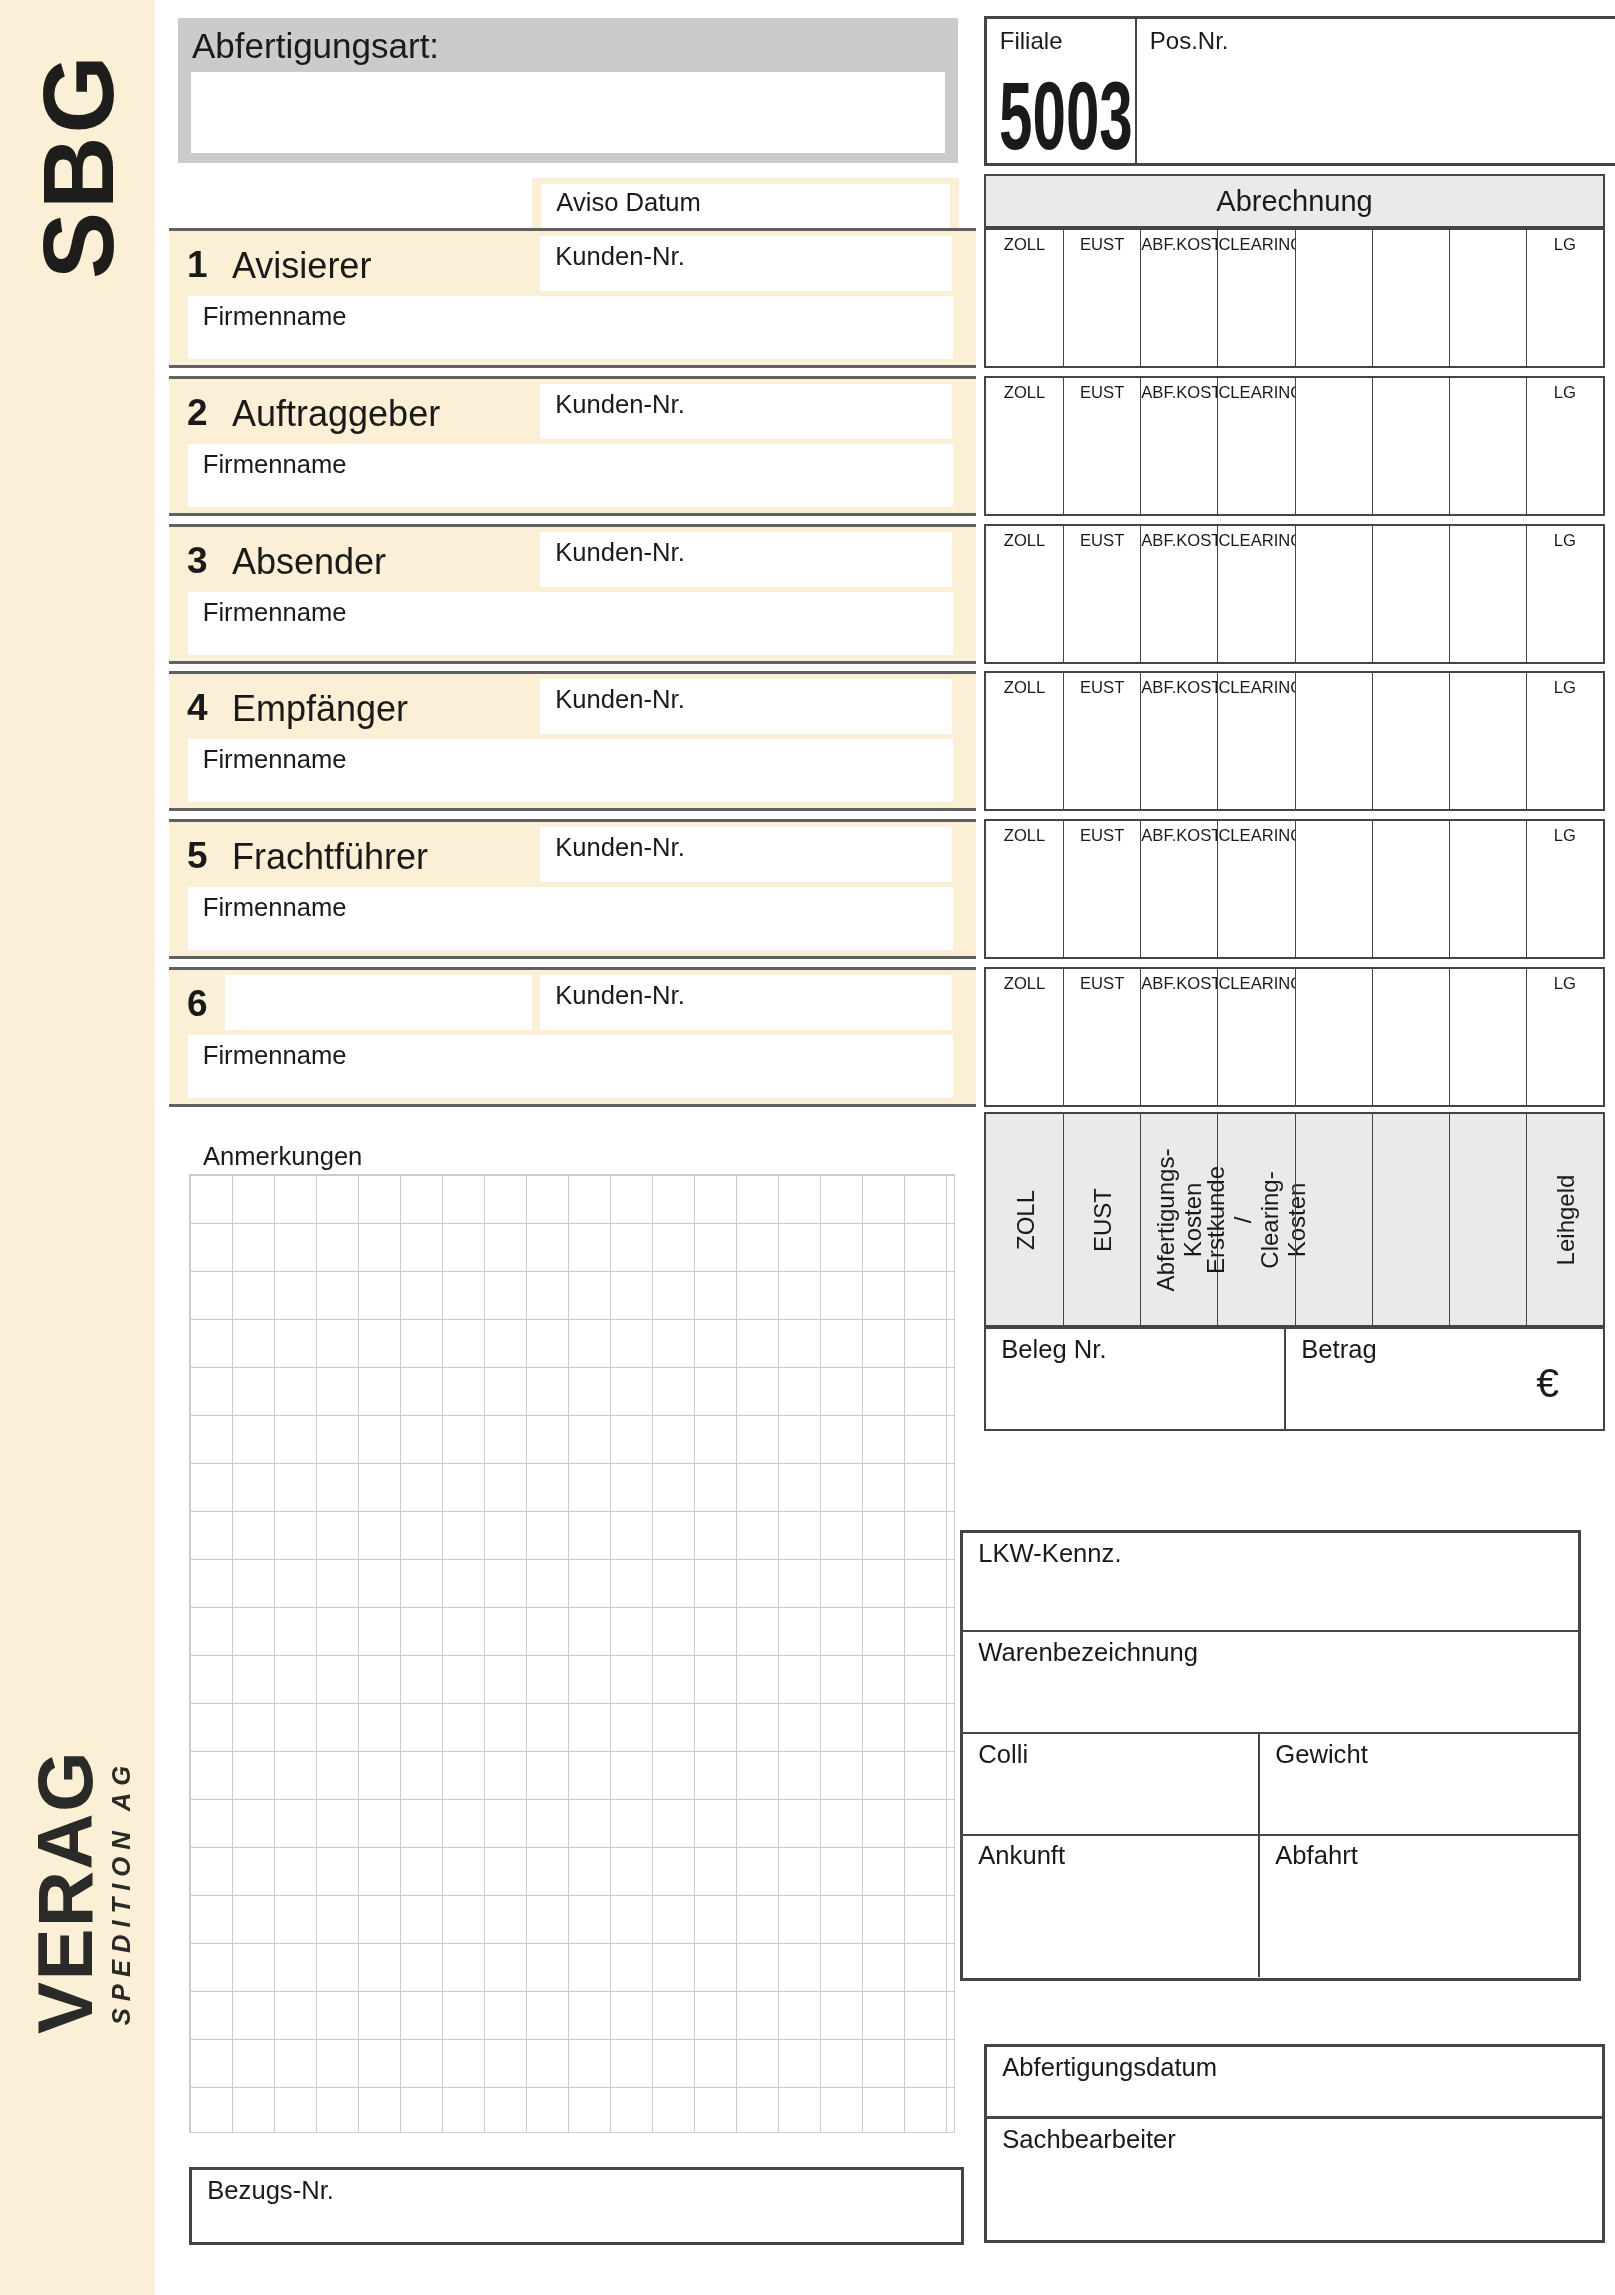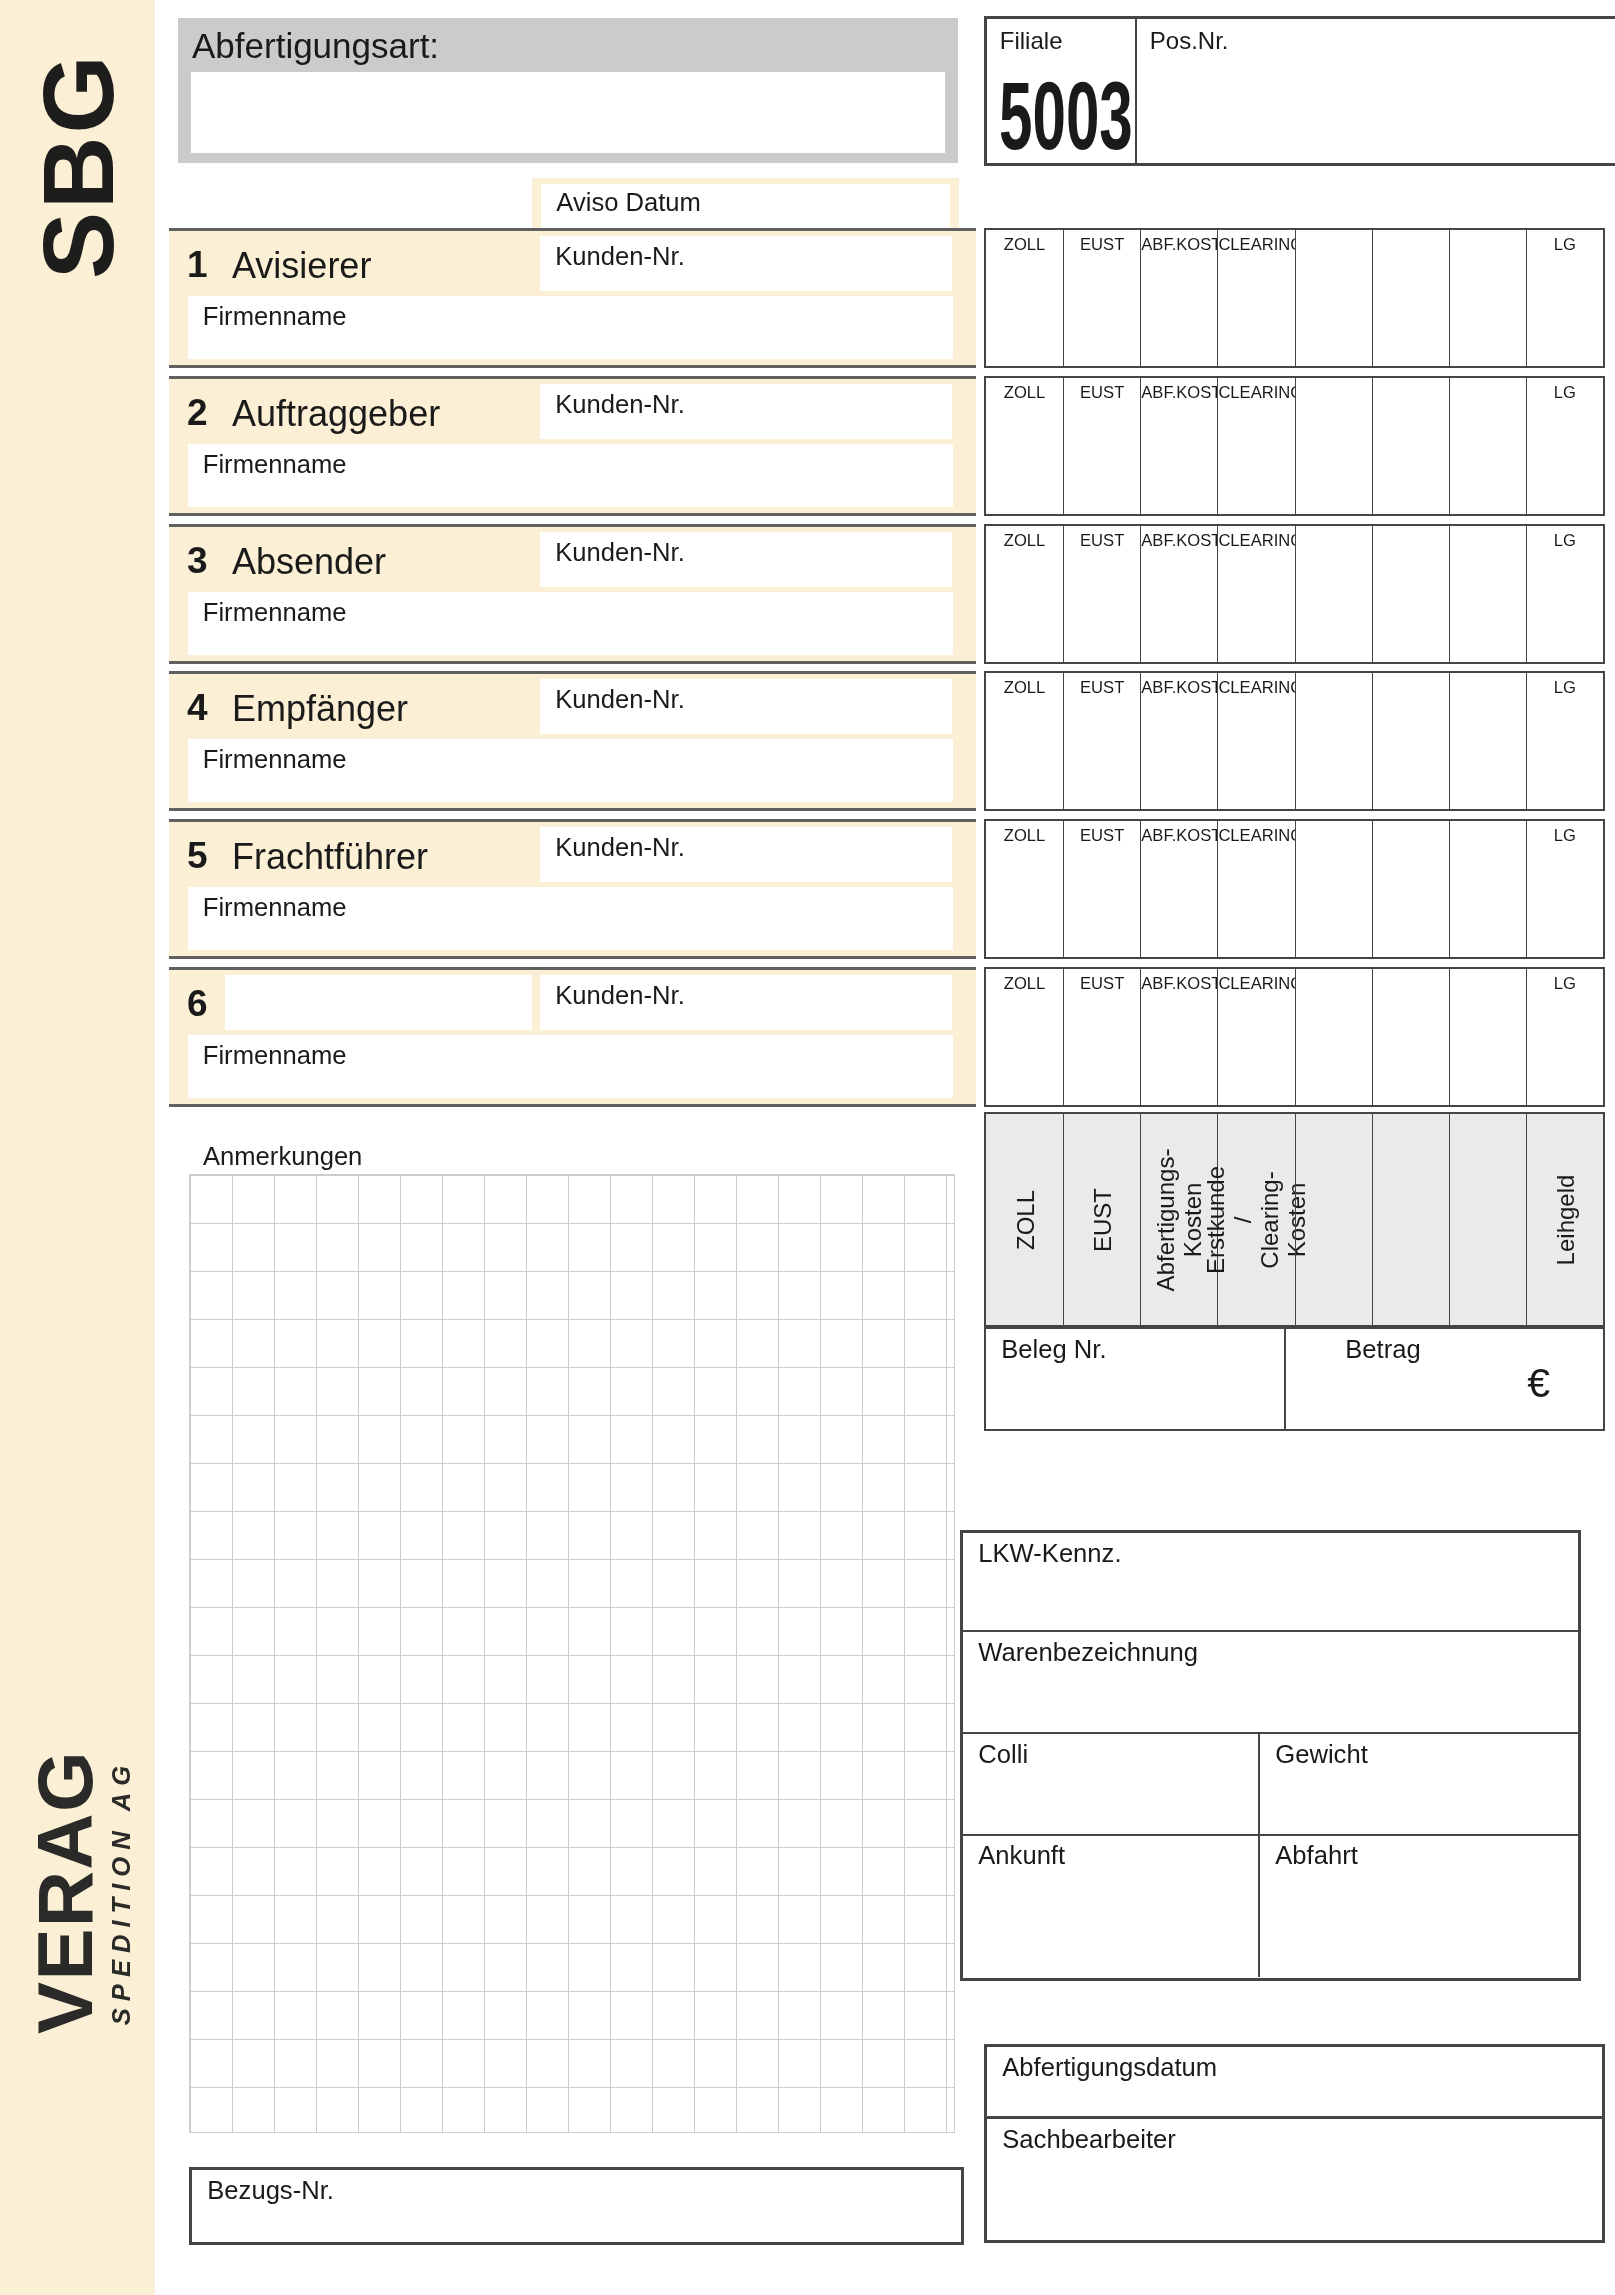--- a/index.html
+++ b/index.html
@@ -57,21 +57,21 @@
   .abcell:first-child{border-left:none;}
   .ab-footer{position:absolute;left:984px;top:1112px;width:621px;height:215px;background:var(--header-gray);
              border:2.6px solid var(--border-dark);box-sizing:border-box;display:grid;grid-template-columns:repeat(8,1fr);}
   .ab-footer .abcell{position:relative;padding:0;overflow:visible;}
   .rot{position:absolute;top:50%;left:50%;transform:translate(-50%,-50%) rotate(-90deg);
        font-size:24px;line-height:27px;text-align:center;white-space:pre-line;}
 
   .beleg-box{position:absolute;left:984px;top:1327px;width:621px;height:104px;background:#fff;
              border:2.6px solid var(--border-dark);box-sizing:border-box;}
   .beleg-cell{position:absolute;left:0;top:0;width:300px;height:100%;border-right:2.6px solid var(--border-dark);box-sizing:border-box;}
-  .betrag-cell{position:absolute;left:300px;top:0;right:17px;height:100%;margin-left:44px;}
+  .betrag-cell{position:absolute;left:300px;top:0;right:8px;height:100%;}
   .euro{position:absolute;right:36px;top:31px;font-size:41px;}
 
   
   .anm-label{position:absolute;left:203px;top:1142px;font-size:25.6px;}
   .anm-grid{position:absolute;left:189px;top:1174px;width:766px;height:959px;
             border:1.3px solid var(--grid-line);box-sizing:border-box;
             background-image:linear-gradient(to right,var(--grid-line) 1.3px,transparent 1.3px),
                              linear-gradient(to bottom,var(--grid-line) 1.3px,transparent 1.3px);
             background-size:42px 48px;}
 
@@ -252,20 +252,23 @@
         <div class="abcell">EUST</div>
         <div class="abcell">ABF.KOST.</div>
         <div class="abcell">CLEARING</div>
         <div class="abcell"></div>
         <div class="abcell"></div>
         <div class="abcell"></div>
         <div class="abcell">LG</div>
       </div>
     </div>
 
+  <div class="ab-header">
+    <span>Abrechnung</span>
+  </div>
 
   <div class="ab-footer" id="ab-footer">
       <div class="abcell">
         <span class="rot">ZOLL</span>
       </div>
       <div class="abcell">
         <span class="rot">EUST</span>
       </div>
       <div class="abcell">
         <span class="rot">Abfertigungs-

